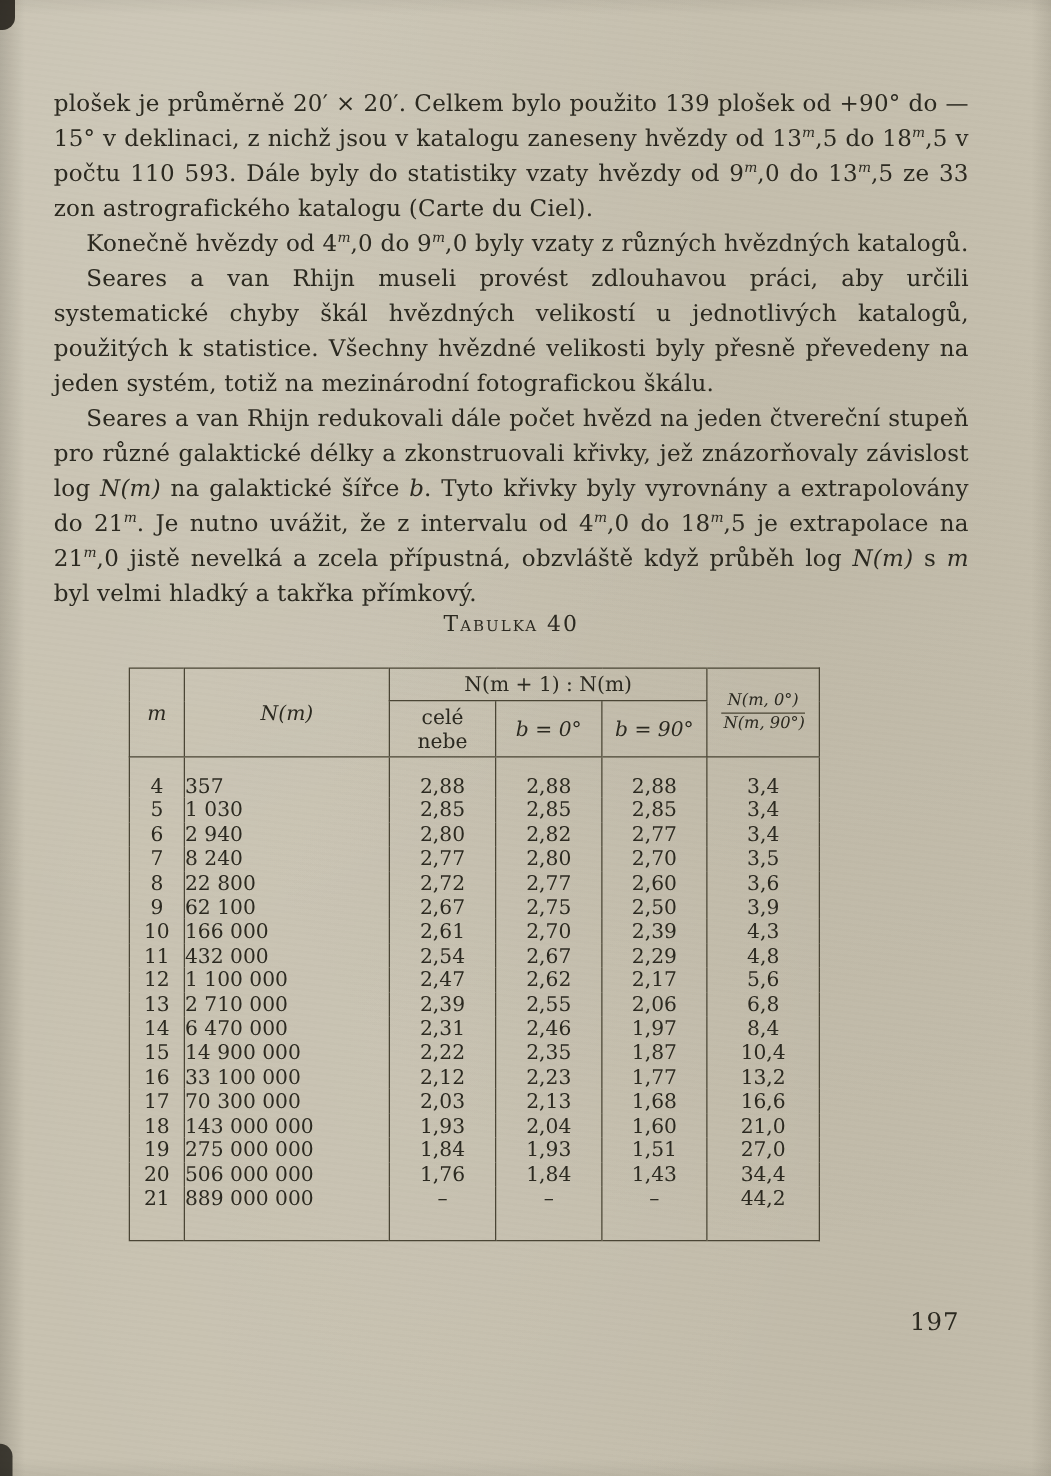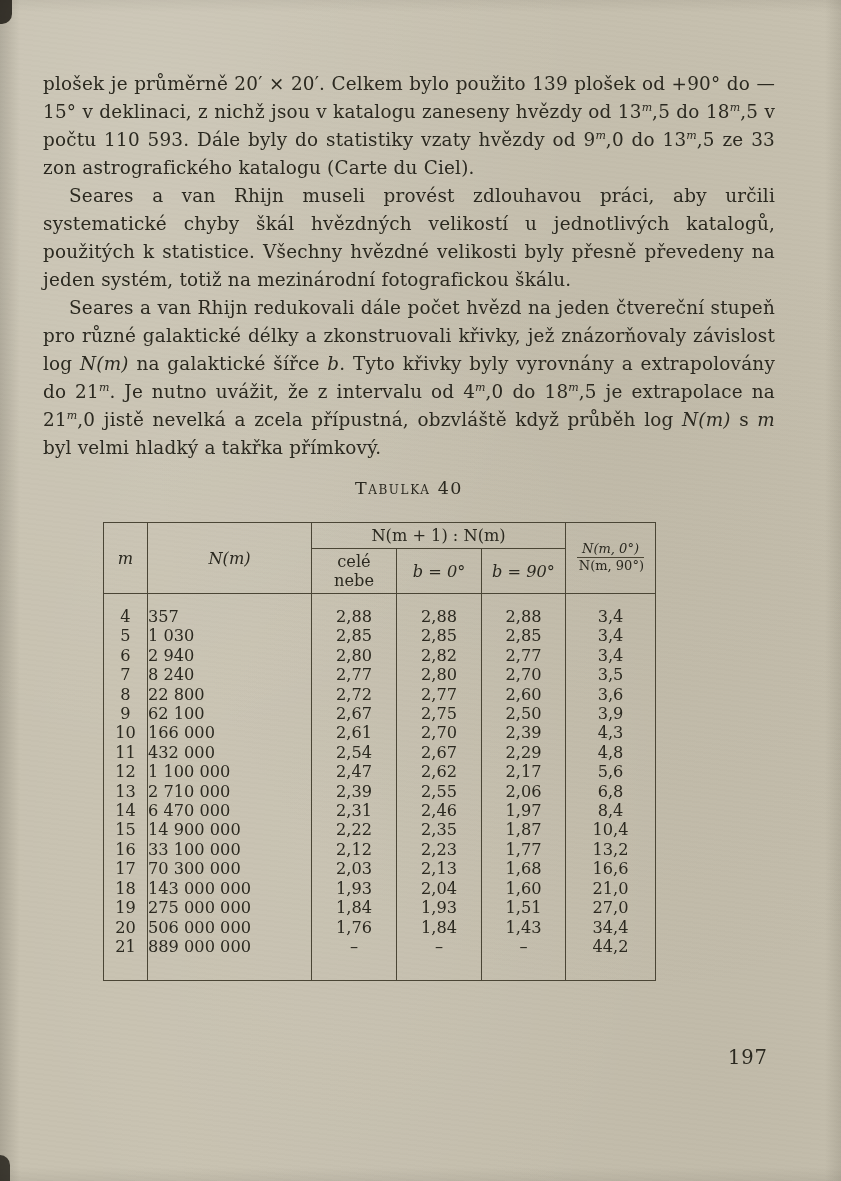--- a/index.html
+++ b/index.html
@@ -29,62 +29,63 @@
   .content{position:absolute;left:43px;top:70px;width:732px;}
   .content p{
     margin:0;text-align:justify;
     font-size:18.4px;line-height:28px;letter-spacing:0.2px;
   }
   .content p.indent{text-indent:26px;}
   sup{font-size:0.60em;font-style:italic;line-height:0;vertical-align:super;letter-spacing:0;}
   i{font-style:italic;}
 
   .table-title{
-    margin-top:16px;text-align:center;
+    text-align:center;
     font-variant:small-caps;letter-spacing:1.6px;font-size:17.5px;
   }
 
   table.tab{
     border-collapse:collapse;table-layout:fixed;
     margin:24px 0 0 60px;width:552px;
     border:1.4px solid #4a4535;
   }
   .tab th,.tab td{
     border-left:1.4px solid #4a4535;
     padding:0;font-weight:normal;
   }
   .tab th{font-size:16.2px;padding:3px 4px;}
   .tab th.span{border-bottom:1.4px solid #4a4535;text-align:center;}
   .tab thead th[rowspan]{border-bottom:1.4px solid #4a4535;}
   .tab thead tr.subrow th{border-bottom:1.4px solid #4a4535;height:24px;}
   .tab thead th.it{font-style:italic;}
   .tab thead th.sub.it{font-style:italic;}
   .frac{display:inline-block;text-align:right;font-size:13px;line-height:1.15;}
   .frac .top{display:block;border-bottom:1.2px solid #4a4535;padding:0 5px 1px;font-style:italic;}
-  .frac .bot{display:block;padding-top:1px;}
+  .frac .bot{display:block;padding-top:1px;font-style:italic;}
 
   .tab td{font-size:16.2px;line-height:19.4px;}
   .tab td.c0{text-align:center;}
   .tab td.c1{text-align:left;padding-right:22px;}
   .tab td.c2,.tab td.c3,.tab td.c4,.tab td.c5{text-align:center;}
   #table-body tr:first-child td{padding-top:13px;}
   #table-body tr:last-child td{padding-bottom:24px;}
 
   .page-num{position:absolute;left:728px;top:1046px;font-size:19.5px;letter-spacing:0.8px;}
 </style>
 </head>
 <body>
 
 <div class="page-bg"></div>
 <div class="edge-mark tl"></div>
 <div class="edge-mark bl"></div>
 
 <div class="content">
   <div id="paragraphs">
       <p><span>plošek je průměrně 20′ × 20′. Celkem bylo použito 139 plošek od +90° do —15° v deklinaci, z nichž jsou v katalogu zaneseny hvězdy od 13</span><sup>m</sup><span>,5 do 18</span><sup>m</sup><span>,5 v počtu 110 593. Dále byly do statistiky vzaty hvězdy od 9</span><sup>m</sup><span>,0 do 13</span><sup>m</sup><span>,5 ze 33 zon astrografického katalogu (Carte du Ciel).</span></p>
+      <p class="indent"><span>Konečně hvězdy od 4</span><sup>m</sup><span>,0 do 9</span><sup>m</sup><span>,0 byly vzaty z různých hvězdných katalogů.</span></p>
       <p class="indent"><span>Seares a van Rhijn museli provést zdlouhavou práci, aby určili systematické chyby škál hvězdných velikostí u jednotlivých katalogů, použitých k statistice. Všechny hvězdné velikosti byly přesně převedeny na jeden systém, totiž na mezinárodní fotografickou škálu.</span></p>
       <p class="indent"><span>Seares a van Rhijn redukovali dále počet hvězd na jeden čtvereční stupeň pro různé galaktické délky a zkonstruovali křivky, jež znázorňovaly závislost log </span><i>N(m)</i><span> na galaktické šířce </span><i>b</i><span>. Tyto křivky byly vyrovnány a extrapolovány do 21</span><sup>m</sup><span>. Je nutno uvážit, že z intervalu od 4</span><sup>m</sup><span>,0 do 18</span><sup>m</sup><span>,5 je extrapolace na 21</span><sup>m</sup><span>,0 jistě nevelká a zcela přípustná, obzvláště když průběh log </span><i>N(m)</i><span> s </span><i>m</i><span> byl velmi hladký a takřka přímkový.</span></p>
     </div>
 
   <div class="table-title">Tabulka 40</div>
 
   <table class="tab">
     <colgroup>
       <col style="width:44px">
       <col style="width:164px">

